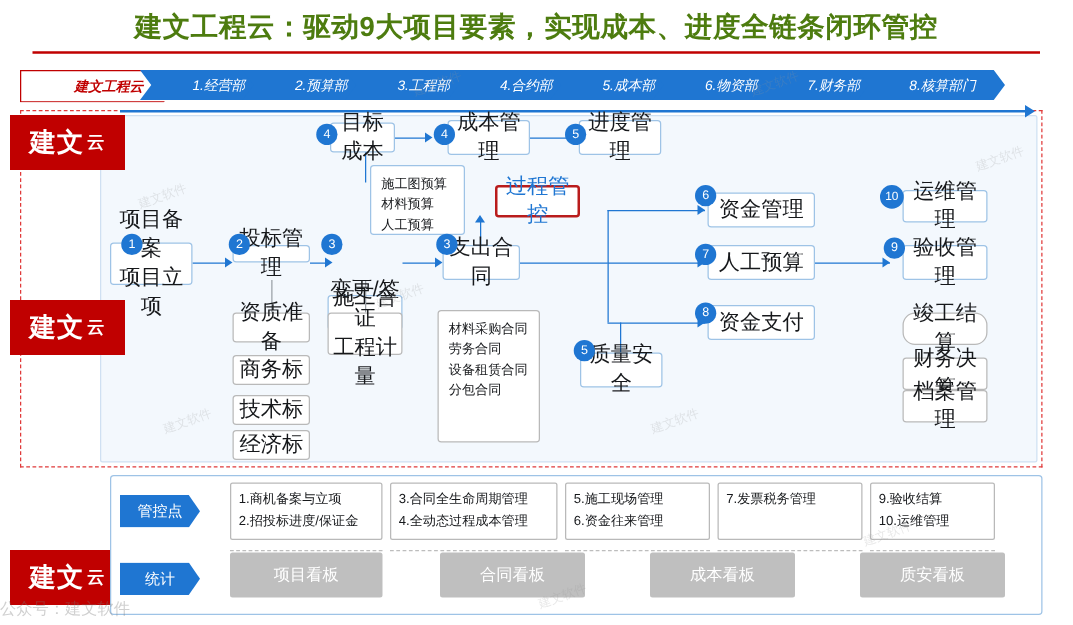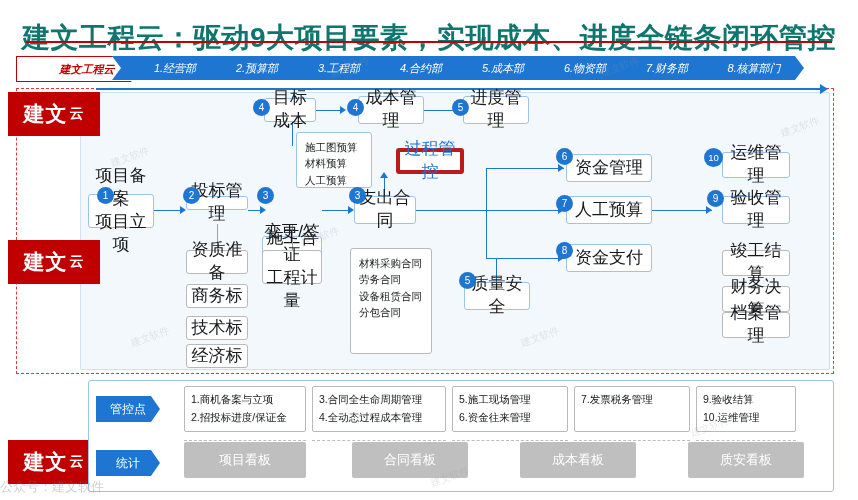--- a/index.html
+++ b/index.html
@@ -11,22 +11,22 @@
   .stage{position:relative;width:858px;height:500px;}
 
   
   .header{
     position:absolute;left:0;top:0;width:858px;height:44px;
     background:#ffffff;
   }
   .header-title{
     position:absolute;left:26px;top:4px;width:806px;height:36px;
     display:flex;align-items:center;justify-content:center;
-    font-size:28px;font-weight:bold;color:#0f766e;
-    letter-spacing:.5px;white-space:nowrap;margin-top:16px;
+    font-size:22px;font-weight:bold;color:#4d7c0f;
+    letter-spacing:.5px;white-space:nowrap;
   }
   .header-rule{
     position:absolute;left:26px;top:41px;width:806px;height:2px;background:#c00000;
   }
 
   
   .ribbon{position:absolute;left:16px;top:56px;height:24px;}
   .chip{
     position:absolute;top:0;height:24px;
     display:flex;align-items:center;justify-content:center;
@@ -69,21 +69,21 @@
     border-radius:3px;display:flex;align-items:center;justify-content:center;
     font-size:17px;color:#16181b;box-sizing:border-box;text-align:center;
     line-height:1.35;
   }
   .node.multi{flex-direction:column;}
   .node.plain{border:1px solid #b9b9b9;}
   .node.listbox{
     align-items:flex-start;justify-content:flex-start;
     flex-direction:column;padding:6px 8px;font-size:10.5px;line-height:1.55;
   }
-  .node.proc{border:4px solid #b91c1c;background:#ffffff;color:#1f76d2;}
+  .node.proc{border:2px solid #b91c1c;background:#ffffff;color:#1f76d2;}
 
   
   .num{
     position:absolute;width:17px;height:17px;border-radius:50%;
     background:#1f76d2;color:#fff;font-size:10px;
     display:flex;align-items:center;justify-content:center;z-index:5;
   }
   .num.wide{width:19px;height:19px;font-size:9.5px;}
 
   
@@ -256,21 +256,21 @@
 
   <div class="num" style="left:459px;top:272px;">5</div>
   <div class="node" style="left:464px;top:282px;width:66px;height:28px;">质量安全</div>
 
   <div class="num wide" style="left:704px;top:148px;">10</div>
   <div class="node" style="left:722px;top:152px;width:68px;height:26px;">运维管理</div>
 
   <div class="num" style="left:707px;top:190px;">9</div>
   <div class="node" style="left:722px;top:196px;width:68px;height:28px;">验收管理</div>
 
-  <div class="node plain" style="left:722px;top:250px;width:68px;height:26px;">竣工结算</div>
+  <div class="node plain" style="left:722px;top:250px;width:68px;height:26px;border-radius:10px;">竣工结算</div>
   <div class="node plain" style="left:722px;top:286px;width:68px;height:26px;">财务决算</div>
   <div class="node plain" style="left:722px;top:312px;width:68px;height:26px;">档案管理</div>
 
   <div class="ln v gray" style="left:217px;top:224px;height:26px;"></div>
   <div class="node plain" style="left:186px;top:250px;width:62px;height:24px;">资质准备</div>
   <div class="node plain" style="left:186px;top:284px;width:62px;height:24px;">商务标</div>
   <div class="node plain" style="left:186px;top:316px;width:62px;height:24px;">技术标</div>
   <div class="node plain" style="left:186px;top:344px;width:62px;height:24px;">经济标</div>
 
   <div class="ln v gray" style="left:292px;top:224px;height:26px;"></div>

